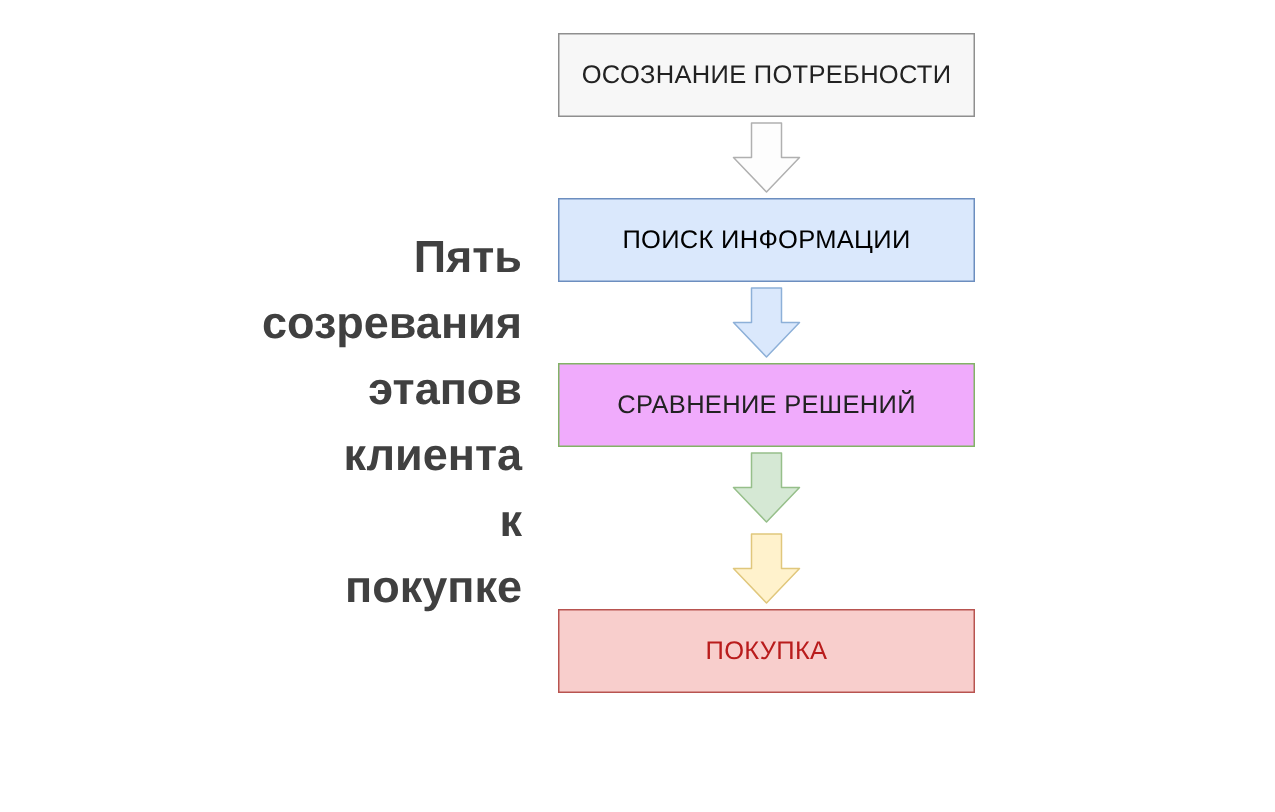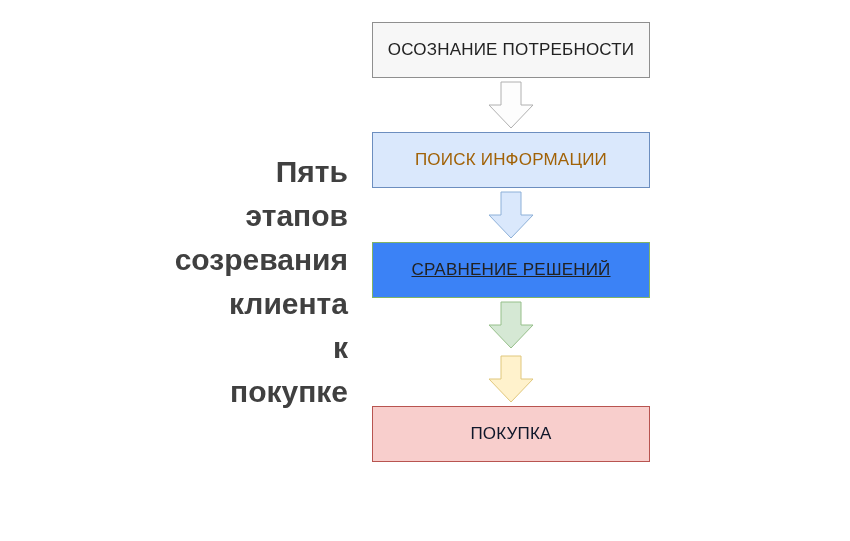--- a/index.html
+++ b/index.html
@@ -61,64 +61,64 @@
     display: block;
   }
 </style>
 </head>
 <body>
 
 <div class="canvas">
 
   <div class="diagram-title" style="color: rgb(64, 64, 64);">
     <span class="title-line">Пять</span>
+    <span class="title-line">созревания</span>
     <span class="title-line">этапов</span>
-    <span class="title-line">созревания</span>
     <span class="title-line">клиента</span>
     <span class="title-line">к</span>
     <span class="title-line">покупке</span>
   </div>
 
   <div class="flow-column">
 
     <div class="stage-box" style="background: rgb(247, 247, 247); border-color: rgb(143, 143, 143); color: rgb(34, 34, 34);">
       <span>ОСОЗНАНИЕ ПОТРЕБНОСТИ</span>
     </div>
 
     <div class="arrow-wrap">
       <svg width="46" height="48" viewBox="0 0 46 48" aria-hidden="true">
         <polygon points="13,1 33,1 33,24 45,24 23,47 1,24 13,24" fill="#fdfdfd" stroke="#b0b0b0" stroke-width="1" stroke-linejoin="round"></polygon>
       </svg>
     </div>
 
-    <div class="stage-box" style="background: rgb(218, 232, 252); border-color: rgb(108, 142, 191); color: #a16207;">
+    <div class="stage-box" style="background: rgb(218, 232, 252); border-color: rgb(108, 142, 191); color: #000000;">
       <span>ПОИСК ИНФОРМАЦИИ</span>
     </div>
 
     <div class="arrow-wrap">
       <svg width="46" height="48" viewBox="0 0 46 48" aria-hidden="true">
         <polygon points="13,1 33,1 33,24 45,24 23,47 1,24 13,24" fill="#dae8fc" stroke="#8db0d8" stroke-width="1" stroke-linejoin="round"></polygon>
       </svg>
     </div>
 
-    <div class="stage-box" style="background: #3b82f6; border-color: rgb(130, 179, 102); color: rgb(34, 34, 34); text-decoration: underline;">
+    <div class="stage-box" style="background: #f0abfc; border-color: rgb(130, 179, 102); color: rgb(34, 34, 34);">
       <span>СРАВНЕНИЕ РЕШЕНИЙ</span>
     </div>
 
     <div class="arrow-wrap">
       <svg width="46" height="48" viewBox="0 0 46 48" aria-hidden="true">
         <polygon points="13,1 33,1 33,24 45,24 23,47 1,24 13,24" fill="#d5e8d4" stroke="#96bf8a" stroke-width="1" stroke-linejoin="round"></polygon>
       </svg>
     </div>
 
 
     <div class="arrow-wrap">
       <svg width="46" height="48" viewBox="0 0 46 48" aria-hidden="true">
         <polygon points="13,1 33,1 33,24 45,24 23,47 1,24 13,24" fill="#fff2cc" stroke="#e0c77c" stroke-width="1" stroke-linejoin="round"></polygon>
       </svg>
     </div>
 
-    <div class="stage-box" style="background: rgb(248, 206, 204); border-color: rgb(184, 84, 80); color: #0f172a;">
+    <div class="stage-box" style="background: rgb(248, 206, 204); border-color: rgb(184, 84, 80); color: #b91c1c;">
       <span>ПОКУПКА</span>
     </div>
 
   </div>
 </div>
 
 </body></html>

